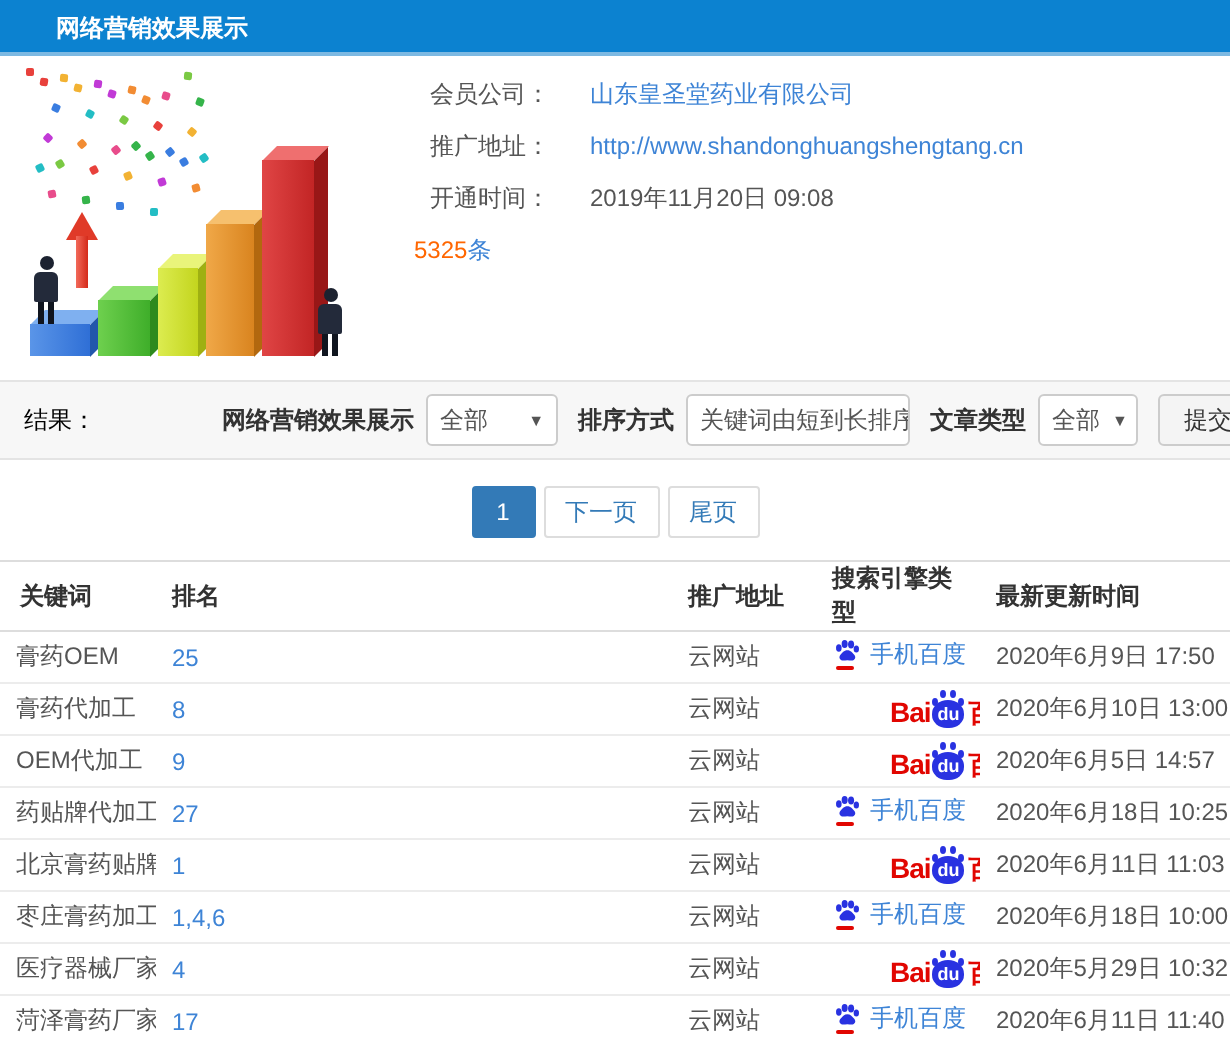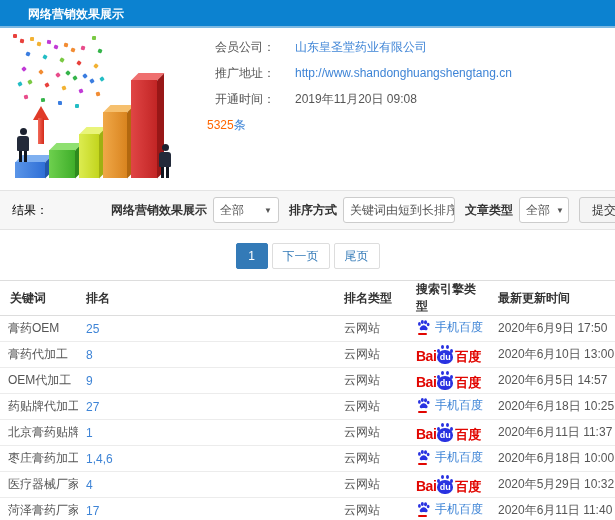--- a/index.html
+++ b/index.html
@@ -72,21 +72,21 @@
   table.results td { border-bottom:1px solid #ececec; height:26px; padding:0 8px; color:#555; font-size:12px; vertical-align:middle; white-space:nowrap; overflow:hidden; }
   td.c-keyword { padding-left:10px; color:#333; }
   a.rank-link { color:#3e84d6; text-decoration:none; cursor:pointer; }
 
   
   .engine-mobile { display:inline-flex; align-items:center; gap:4px; color:#3e84d6; }
   .paw-wrap { position:relative; width:15px; height:16px; display:inline-block; }
   .paw-wrap svg { display:block; }
   .paw-wrap .redline { position:absolute; left:2px; bottom:0; width:9px; height:2px; background:#e10601; border-radius:1px; }
   .engine-pc { display:inline-flex; align-items:flex-end; }
-  .engine-pc .bai { color:#e10601; font-weight:bold; font-size:14px; letter-spacing:-0.5px; line-height:15px; }
+  .engine-pc .bai { color:#e10601; font-weight:bold; font-size:14px; letter-spacing:-0.5px; line-height:15px;margin-left:29px; }
   .du-wrap { position:relative; width:17px; height:19px; margin:0 1px; }
   .du-wrap .toe { position:absolute; width:3px; height:4px; border-radius:50%; background:#2932e1; display:block; }
   .du-wrap .t1 { left:0;  top:4px; }
   .du-wrap .t2 { left:4px; top:0; }
   .du-wrap .t3 { left:9px; top:0; }
   .du-wrap .t4 { left:13px; top:4px; }
   .du-wrap .du-circle { position:absolute; left:0; top:5px; width:16px; height:14px; background:#2932e1; border-radius:50% 50% 46% 46%; color:#fff; font-weight:bold; font-size:9px; display:flex; align-items:center; justify-content:center; }
   .engine-pc .bdu { color:#e10601; font-weight:bold; font-size:13px; line-height:15px; }
 </style>
 </head>
@@ -235,21 +235,21 @@
         <col style="width:78px">
         <col style="width:258px">
         <col style="width:72px">
         <col style="width:82px">
         <col style="width:125px">
       </colgroup>
     <thead>
       <tr>
         <th style="padding-left:10px">关键词</th>
         <th>排名</th>
-        <th>排名类型</th>
+        <th>推广地址</th>
         <th>搜索引擎类型</th>
         <th>最新更新时间</th>
       </tr>
     </thead>
     <tbody>
   <tr>
     <td class="c-keyword">膏药OEM</td>
     <td><a class="rank-link">25</a></td>
     <td>云网站</td>
     <td>
@@ -347,21 +347,21 @@
         <span class="du-wrap">
           <i class="toe t1"></i>
                 <i class="toe t2"></i>
                 <i class="toe t3"></i>
                 <i class="toe t4"></i>
           <span class="du-circle">du</span>
         </span>
         <span class="bdu">百度</span>
       </span>
     </td>
-    <td>2020年6月11日 11:37</td>
+    <td>2020年6月11日 11:03</td>
   </tr>
 
   <tr>
     <td class="c-keyword">枣庄膏药加工</td>
     <td><a class="rank-link">1,4,6</a></td>
     <td>云网站</td>
     <td>
       <span class="engine-mobile">
         <span class="paw-wrap">
           <svg viewBox="0 0 24 24" width="15" height="14">

